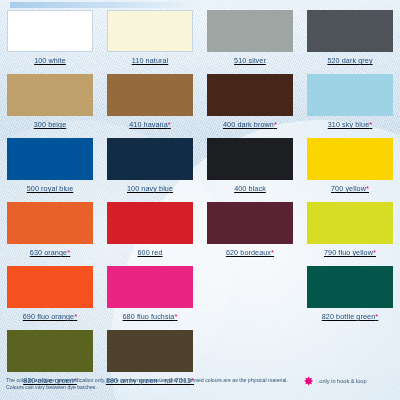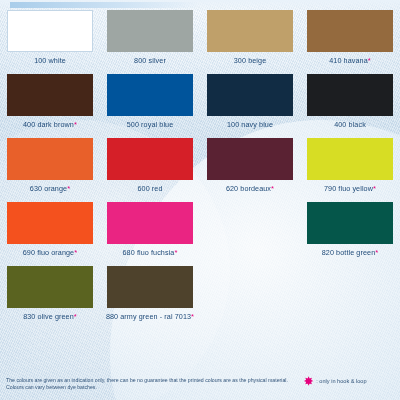--- a/index.html
+++ b/index.html
@@ -72,20 +72,21 @@
 
   
   .grid {
     position: absolute;
     left: 0;
     top: 10px;
     width: 396px;
     display: grid;
     grid-template-columns: repeat(4, 100px);
     grid-auto-rows: 64px;
+    text-decoration: underline;
   }
   .cell {
     position: relative;
     display: flex;
     flex-direction: column;
     align-items: center;
   }
 
   .chip {
     width: 86px;
@@ -155,46 +156,62 @@
   <div class="bg-sweep2"></div>
   <div class="bg-top-white"></div>
   <div class="bg-blue-bar"></div>
 
   <div class="grid" id="swatch-grid">
       <div class="cell">
         <div class="chip bordered" style="background: rgb(255, 255, 255);"></div>
         <div class="caption">100 white</div>
       </div>
       <div class="cell">
+        <div class="chip bordered" style="background: rgb(250, 246, 220);"></div>
+        <div class="caption">110 natural</div>
+      </div>
+      <div class="cell">
         <div class="chip" style="background: rgb(158, 166, 163);"></div>
-        <div class="caption">800 silver</div>
+        <div class="caption">510 silver</div>
+      </div>
+      <div class="cell">
+        <div class="chip" style="background: rgb(78, 83, 90);"></div>
+        <div class="caption">520 dark grey</div>
       </div>
       <div class="cell">
         <div class="chip" style="background: rgb(191, 160, 106);"></div>
         <div class="caption">300 beige</div>
       </div>
       <div class="cell">
         <div class="chip" style="background: rgb(148, 106, 62);"></div>
         <div class="caption">410 havana<span class="star">*</span></div>
       </div>
       <div class="cell">
         <div class="chip" style="background: rgb(69, 38, 24);"></div>
         <div class="caption">400 dark brown<span class="star">*</span></div>
       </div>
       <div class="cell">
+        <div class="chip" style="background: rgb(158, 211, 230);"></div>
+        <div class="caption">310 sky blue<span class="star">*</span></div>
+      </div>
+      <div class="cell">
         <div class="chip" style="background: rgb(0, 84, 155);"></div>
         <div class="caption">500 royal blue</div>
       </div>
       <div class="cell">
         <div class="chip" style="background: rgb(17, 44, 68);"></div>
         <div class="caption">100 navy blue</div>
       </div>
       <div class="cell">
         <div class="chip" style="background: rgb(28, 30, 33);"></div>
         <div class="caption">400 black</div>
+      </div>
+      <div class="cell">
+        <div class="chip" style="background: rgb(250, 213, 0);"></div>
+        <div class="caption">700 yellow<span class="star">*</span></div>
       </div>
       <div class="cell">
         <div class="chip" style="background: rgb(232, 96, 42);"></div>
         <div class="caption">630 orange<span class="star">*</span></div>
       </div>
       <div class="cell">
         <div class="chip" style="background: rgb(213, 31, 40);"></div>
         <div class="caption">600 red</div>
       </div>
       <div class="cell">

